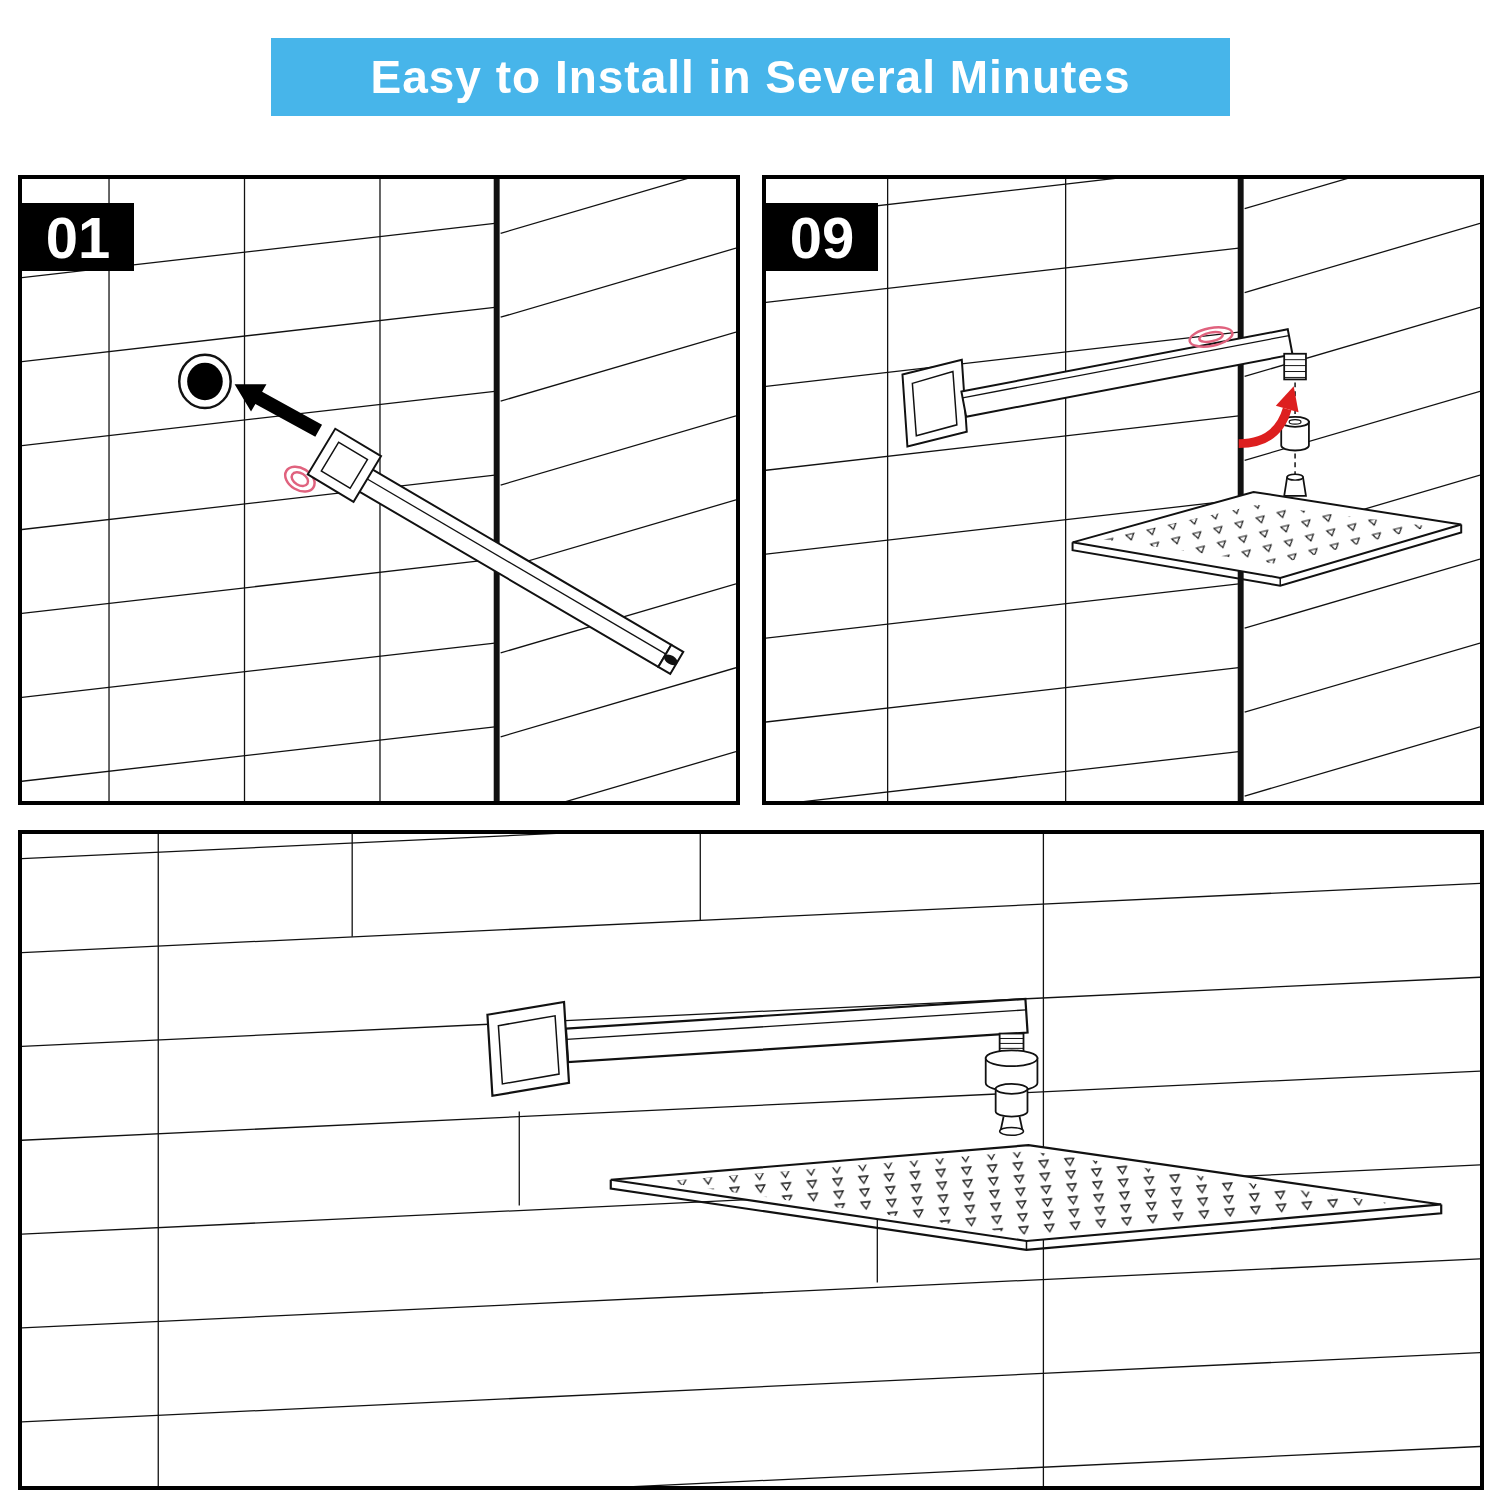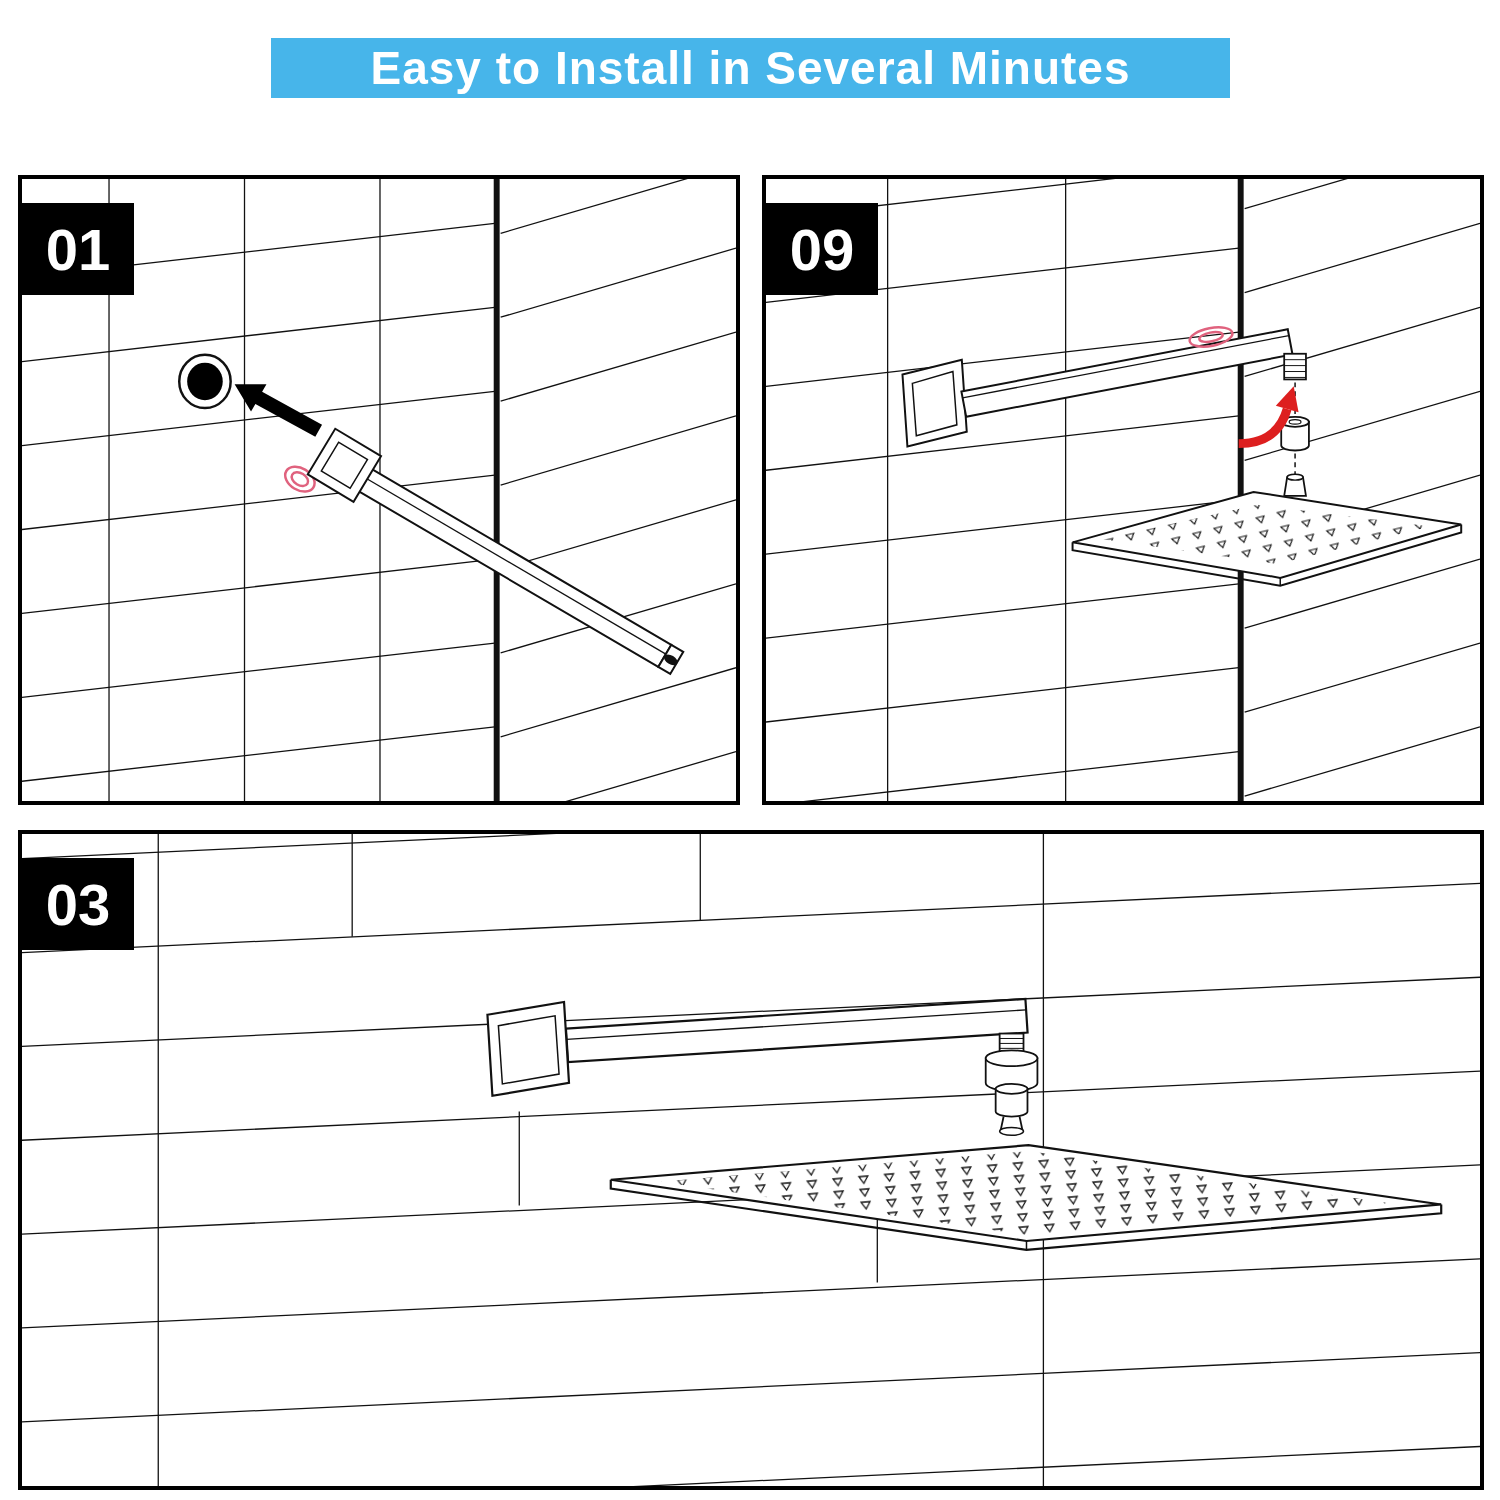--- a/index.html
+++ b/index.html
@@ -11,34 +11,34 @@
     --accent_pink:#e0627e;
     --accent_red:#dd1f1f;
   }
   *{margin:0;padding:0;box-sizing:border-box;}
   html,body{background:#ffffff;}
   body{
     width:1500px;height:1500px;position:relative;overflow:hidden;
     font-family:"Liberation Sans", sans-serif;
   }
   .banner{
-    position:absolute;left:271px;top:38px;width:959px;height:60px;
+    position:absolute;left:271px;top:38px;width:959px;height:78px;
     background:var(--banner_bg);color:var(--banner_text);
     display:flex;align-items:center;justify-content:center;
     font-size:46px;font-weight:bold;letter-spacing:1px;
   }
   .panel{
     position:absolute;border:4px solid #000;background:#fff;overflow:hidden;
   }
   .panel-1{left:18px;top:175px;width:722px;height:630px;}
   .panel-2{left:762px;top:175px;width:722px;height:630px;}
   .panel-3{left:18px;top:830px;width:1466px;height:660px;}
   .panel svg{position:absolute;left:0;top:0;width:100%;height:100%;display:block;}
   .badge{
-    position:absolute;left:0;top:24px;width:112px;height:92px;
+    position:absolute;left:0;top:24px;width:112px;height:68px;
     background:var(--badge_bg);color:var(--badge_text);
     display:flex;align-items:center;justify-content:center;
     font-size:58px;font-weight:bold;
   }
 </style>
 </head>
 <body>
 
 <div>
 
@@ -221,18 +221,15 @@
         <ellipse cx="995" cy="301" rx="12" ry="4" fill="#fff" style="stroke:var(--line);stroke-width:1.5"></ellipse>
       </g>
 
       <g>
         <polygon points="592,350 1012,315 1427,375 1010,412" fill="#fff" style="stroke:var(--line);stroke-width:2.2"></polygon>
         <path d="M592 350 L592 359 L1010 421 L1427 384 L1427 375" fill="none" style="stroke:var(--line);stroke-width:2.2"></path>
         <line x1="1010" y1="412" x2="1010" y2="421" style="stroke:var(--line);stroke-width:1.5"></line>
         <polygon points="642,352 1012,321 1377,374 1010,406" fill="url(#noz3)" stroke="none"></polygon>
       </g>
     </svg>
-    <div class="badge">
-      <span>03</span>
-    </div>
   </div>
 
 </div>
 
 </body></html>

